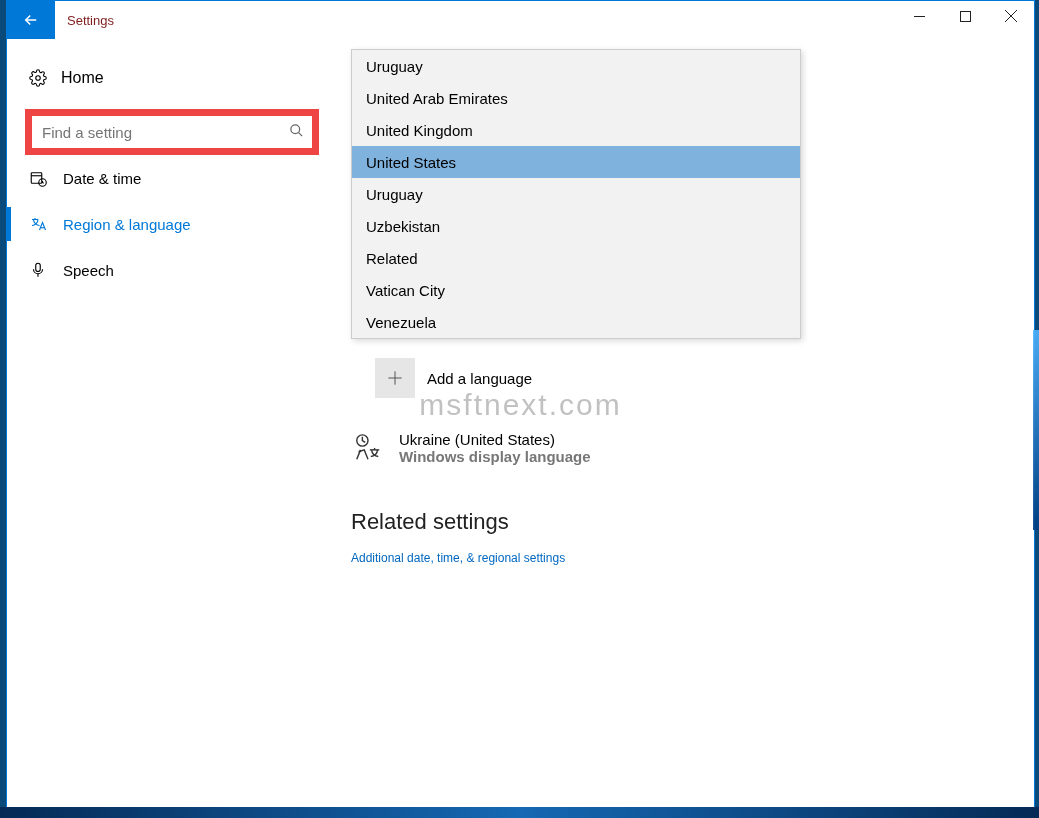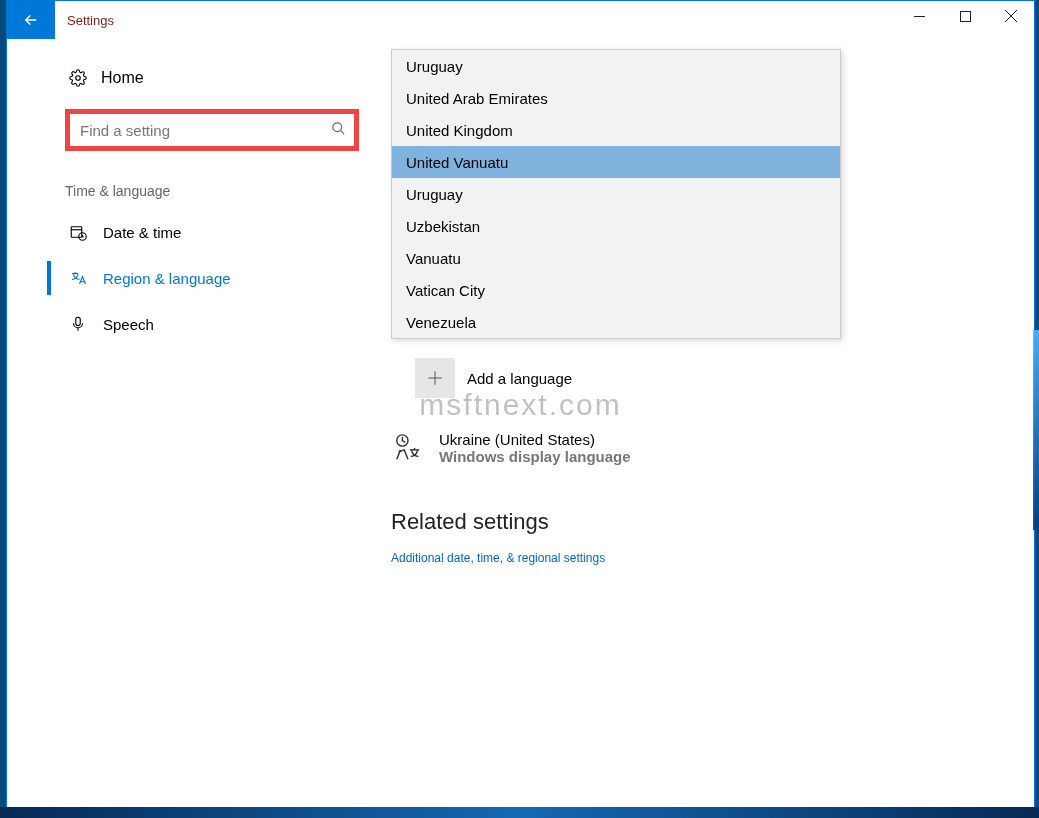--- a/index.html
+++ b/index.html
@@ -57,40 +57,39 @@
   justify-content: center;
   color: #222;
 }
 .body {
   display: flex;
   height: calc(100% - 38px);
 }
 .sidebar {
   width: 330px;
   padding-top: 24px;
-  padding-left: 40px;
 }
 .home-row {
   display: flex;
   align-items: center;
   padding: 6px 0 6px 20px;
   font-size: 16px;
 }
 .home-row .icon {
   width: 22px;
   display: flex;
   justify-content: center;
   margin-right: 12px;
 }
 .search-wrap {
   padding: 16px 18px 0 18px;
 }
 .search {
   position: relative;
-  border: 5px solid #ef4444;
+  border: 7px solid #ef4444;
   height: 32px;
   background: #fff;
 }
 .search input {
   border: none;
   outline: none;
   width: calc(100% - 36px);
   height: 100%;
   padding: 0 10px;
   font-size: 15px;
@@ -288,21 +287,20 @@
           <input type="text" placeholder="Find a setting" style="">
           <span class="sicon">
             <svg width="15" height="15" viewBox="0 0 24 24" fill="none" stroke="currentColor" stroke-width="2">
                 <circle cx="10" cy="10" r="7"></circle>
                 <line x1="21" y1="21" x2="15" y2="15"></line>
               </svg>
           </span>
         </div>
       </div>
 
-      <div class="section-label">Time &amp; language</div>
 
       <div class="nav-item">
         <span class="icon">
           <svg width="18" height="18" viewBox="0 0 24 24" fill="none" stroke="currentColor" stroke-width="1.5">
               <rect x="3" y="5" width="14" height="14" rx="1"></rect>
               <line x1="3" y1="9" x2="17" y2="9"></line>
               <circle cx="18" cy="18" r="5"></circle>
               <path d="M18 16v2l1.5 1"></path>
             </svg>
         </span>
@@ -333,24 +331,24 @@
         </span>
         <span>Speech</span>
       </div>
     </div>
 
     <div class="content">
       <div class="dropdown-panel">
         <div class="dd-item">Uruguay</div>
         <div class="dd-item">United Arab Emirates</div>
         <div class="dd-item">United Kingdom</div>
-        <div class="dd-item selected">United Vanuatu</div>
+        <div class="dd-item selected">United States</div>
         <div class="dd-item">Uruguay</div>
         <div class="dd-item">Uzbekistan</div>
-        <div class="dd-item">Vanuatu</div>
+        <div class="dd-item">Related</div>
         <div class="dd-item">Vatican City</div>
         <div class="dd-item">Venezuela</div>
       </div>
 
       <div class="below-group">
         <div class="add-lang">
           <div class="add-btn">
             <svg width="20" height="20" viewBox="0 0 24 24" fill="none" stroke="#555" stroke-width="1.2">
                 <line x1="12" y1="4" x2="12" y2="20"></line>
                 <line x1="4" y1="12" x2="20" y2="12"></line>

